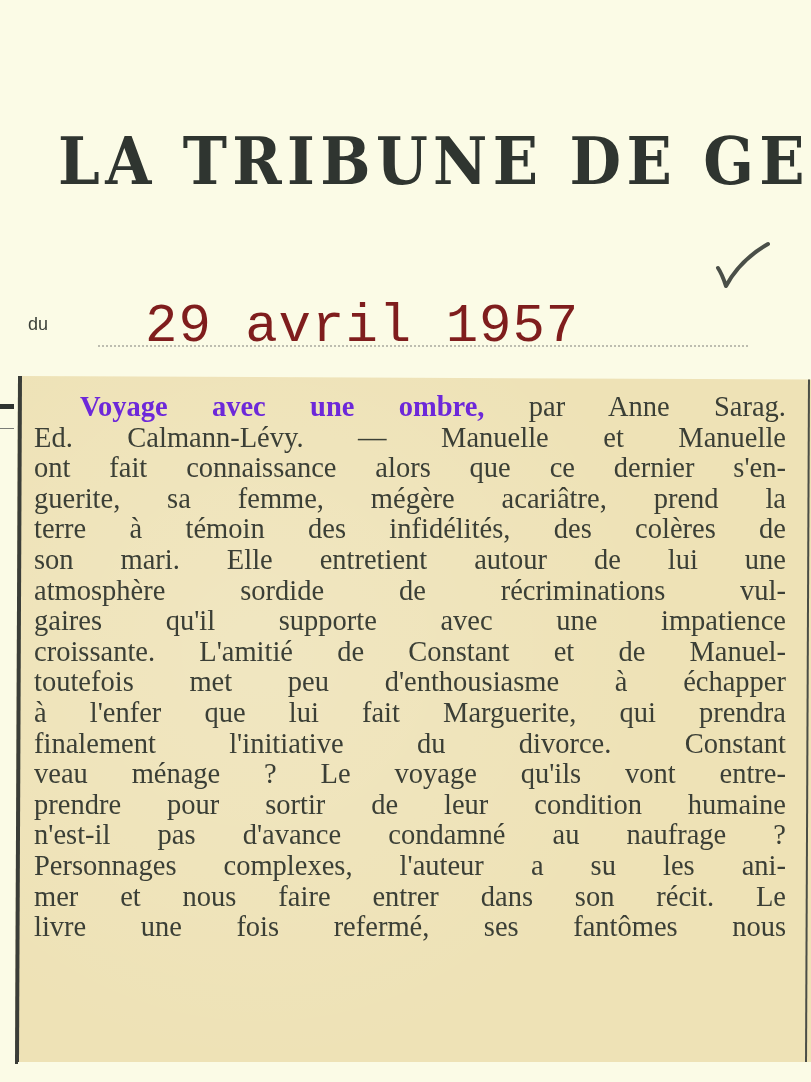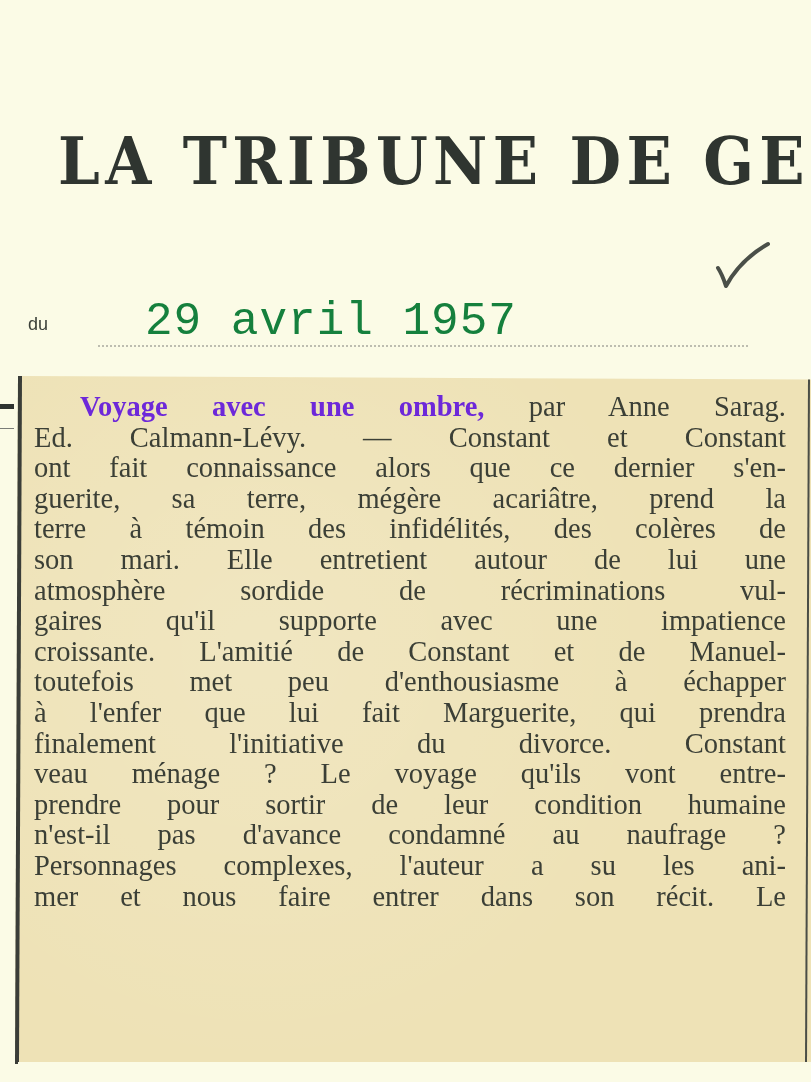--- a/index.html
+++ b/index.html
@@ -15,21 +15,21 @@
   }
   .check {
     position: absolute; left: 712px; top: 240px; width: 60px; height: 50px;
   }
   .date-label {
     position: absolute; left: 28px; top: 314px;
     font-family: "Liberation Sans", sans-serif; font-size: 18px; color: #3a3f38;
   }
   .date-value {
     position: absolute; left: 145px; top: 296px;
-    font-family: "Liberation Mono", monospace; font-size: 46px; color: #15803d;
+    font-family: "Liberation Mono", monospace; font-size: 54px; color: #7f1d1d;
     letter-spacing: 1px;
   }
   .date-dots {
     position: absolute; left: 98px; top: 345px; width: 650px;
     border-bottom: 2px dotted #bdbdb0;
   }
   .clip {
     position: absolute; left: 18px; top: 376px; width: 800px; height: 688px;
     background: #eee2b6;
     background-image: radial-gradient(circle at 30% 40%, rgba(255,255,255,0.15), transparent 60%);
@@ -73,31 +73,32 @@
 
 <div class="tick-mark"></div>
 <div class="tick-mark2"></div>
 
 <div class="clip">
   <div class="clip-right-rule"></div>
 </div>
 
 <div class="article">
   <span class="line first"><span class="title">Voyage avec une ombre,</span><span> par Anne Sarag.</span></span>
-  <span class="line">Ed. Calmann-Lévy. — Constant et Constant</span>
+  <span class="line">Ed. Calmann-Lévy. — Manuelle et Manuelle</span>
   <span class="line">ont fait connaissance alors que ce dernier s'en-</span>
-  <span class="line">guerite, sa terre, mégère acariâtre, prend la</span>
+  <span class="line">guerite, sa femme, mégère acariâtre, prend la</span>
   <span class="line">terre à témoin des infidélités, des colères de</span>
   <span class="line">son mari. Elle entretient autour de lui une</span>
   <span class="line">atmosphère sordide de récriminations vul-</span>
   <span class="line">gaires qu'il supporte avec une impatience</span>
   <span class="line">croissante. L'amitié de Constant et de Manuel-</span>
   <span class="line">toutefois met peu d'enthousiasme à échapper</span>
   <span class="line">à l'enfer que lui fait Marguerite, qui prendra</span>
   <span class="line">finalement l'initiative du divorce. Constant</span>
   <span class="line">veau ménage ? Le voyage qu'ils vont entre-</span>
   <span class="line">prendre pour sortir de leur condition humaine</span>
   <span class="line">n'est-il pas d'avance condamné au naufrage ?</span>
   <span class="line">Personnages complexes, l'auteur a su les ani-</span>
   <span class="line">mer et nous faire entrer dans son récit. Le</span>
+  <span class="line">livre une fois refermé, ses fantômes nous</span>
 </div>
 
 <div class="bottom-bar"></div>
 
 </body></html>

